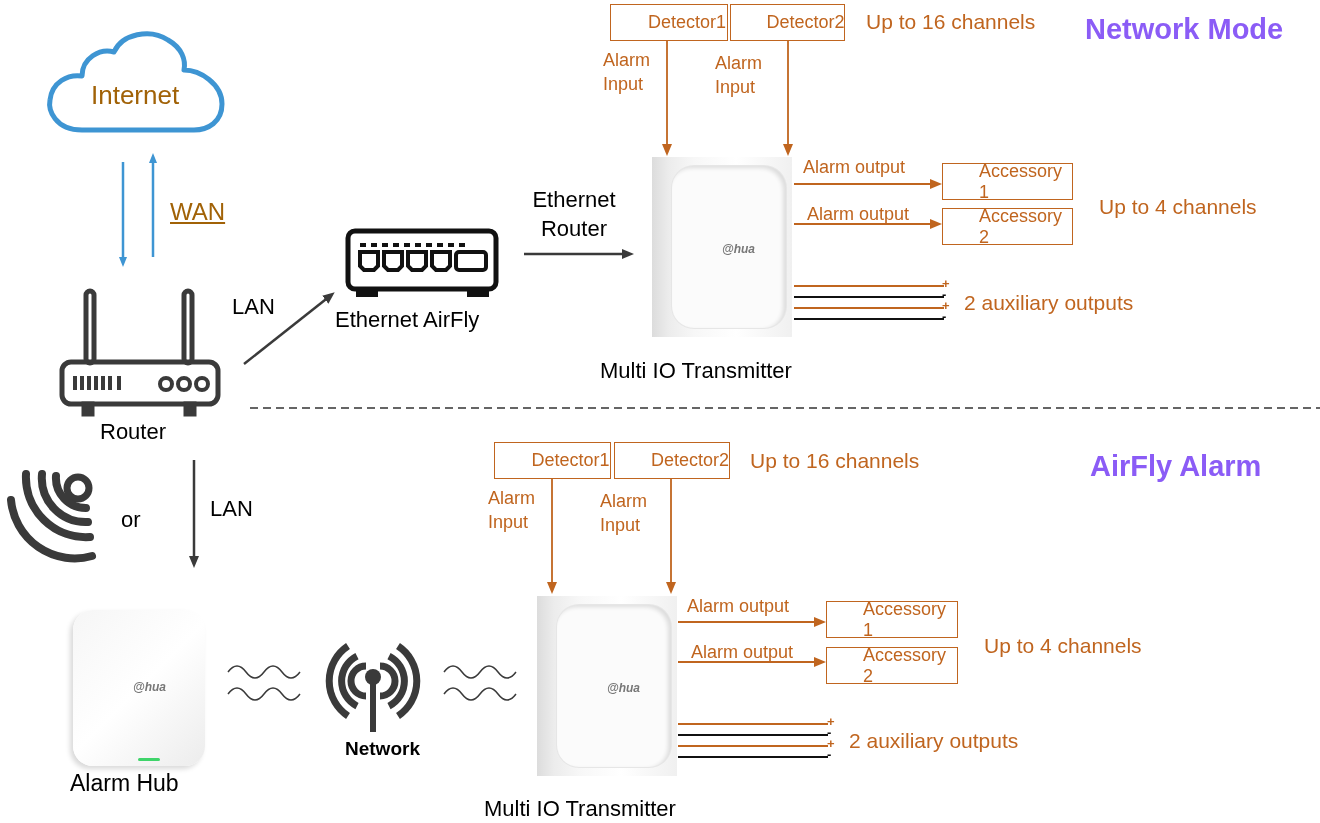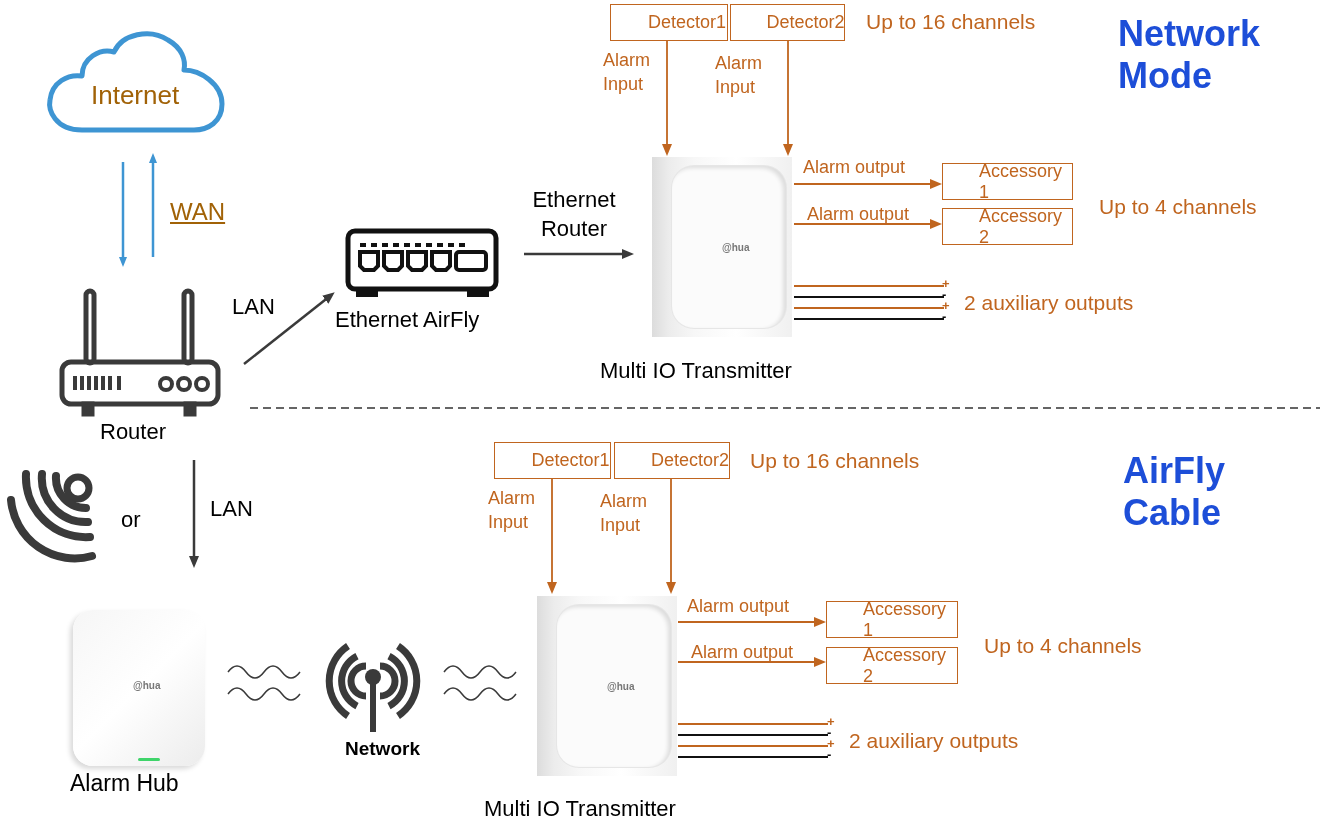--- a/index.html
+++ b/index.html
@@ -5,27 +5,27 @@
   html, body { margin:0; padding:0; background:#ffffff; }
   body { width:1320px; height:823px; position:relative; overflow:hidden;
          font-family:"Liberation Sans", "DejaVu Sans", sans-serif; }
   .abs { position:absolute; }
   .txt-dark { color:#000000; }
   .txt-orange { color:#c0651f; }
   .txt-blue { color:#a16207; }
   .box { position:absolute; border:1.5px solid #c0651f; color:#c0651f;
          background:#fff; display:flex; align-items:center; justify-content:center;
          font-size:18px; box-sizing:border-box;padding-left:36px; }
-  .title { font-weight:bold; color:#1d4ed8; font-size:36px;margin-left:33px; }
+  .title { font-weight:bold; color:#8b5cf6; font-size:29px; }
   .lbl { font-size:18px; line-height:24px; }
   .big { font-size:22px; }
   svg.overlay { position:absolute; left:0; top:0; }
   .device { position:absolute; background:linear-gradient(90deg,#dcdcdc 0%,#ececec 12%,#f7f7f7 30%,#ffffff 60%,#f0f0f0 100%); }
   .device .face { position:absolute; background:#fbfbfb; border-radius:22px; box-shadow: -3px 2px 4px rgba(0,0,0,0.12) inset, 0 0 0 1px #e6e6e6; }
-  .logo { position:absolute; font-weight:bold; font-size:10px; color:#777; }
+  .logo { position:absolute; font-style:italic; font-weight:bold; font-size:12px; color:#777; }
 </style>
 </head>
 <body>
 
 <svg class="overlay" width="1320" height="823" viewBox="0 0 1320 823">
   <defs>
     <marker id="arrBlue" markerWidth="10" markerHeight="10" refX="5" refY="5" orient="auto" markerUnits="userSpaceOnUse">
       <path d="M0,1 L10,5 L0,9 z" fill="#3e95d3"></path>
     </marker>
     <marker id="arrDark" markerWidth="12" markerHeight="12" refX="6" refY="6" orient="auto" markerUnits="userSpaceOnUse">
@@ -190,21 +190,21 @@
 <div class="abs txt-orange" style="left:1099px;top:195px;font-size:21px;">Up to 4 channels</div>
 
 <div class="abs" style="left:942px;top:278px;font-size:13px;font-weight:bold;line-height:11px;">
   <div class="txt-orange">+</div>
   <div style="color:#111">-</div>
   <div class="txt-orange">+</div>
   <div style="color:#111">-</div>
 </div>
 <div class="abs txt-orange" style="left:964px;top:291px;font-size:21px;">2 auxiliary outputs</div>
 
-<div class="abs title" style="left:1090px;top:450px;">AirFly Cable</div>
+<div class="abs title" style="left:1090px;top:450px;">AirFly Alarm</div>
 
 <div class="abs txt-dark" style="left:121px;top:507px;font-size:22px;">or</div>
 <div class="abs txt-dark" style="left:210px;top:496px;font-size:22px;">LAN</div>
 
 <div class="abs" style="left:73px;top:610px;width:132px;height:156px;border-radius:20px;background:linear-gradient(135deg,#f6f6f6 0%,#ffffff 50%,#ececec 100%);box-shadow:-3px 3px 5px rgba(0,0,0,0.15);">
   <div class="logo" style="left:60px;top:70px;">@hua</div>
   <div style="position:absolute;left:65px;top:148px;width:22px;height:3px;background:#3fd46a;border-radius:2px;"></div>
 </div>
 <div class="abs txt-dark" style="left:70px;top:770px;font-size:23px;">Alarm Hub</div>
 

